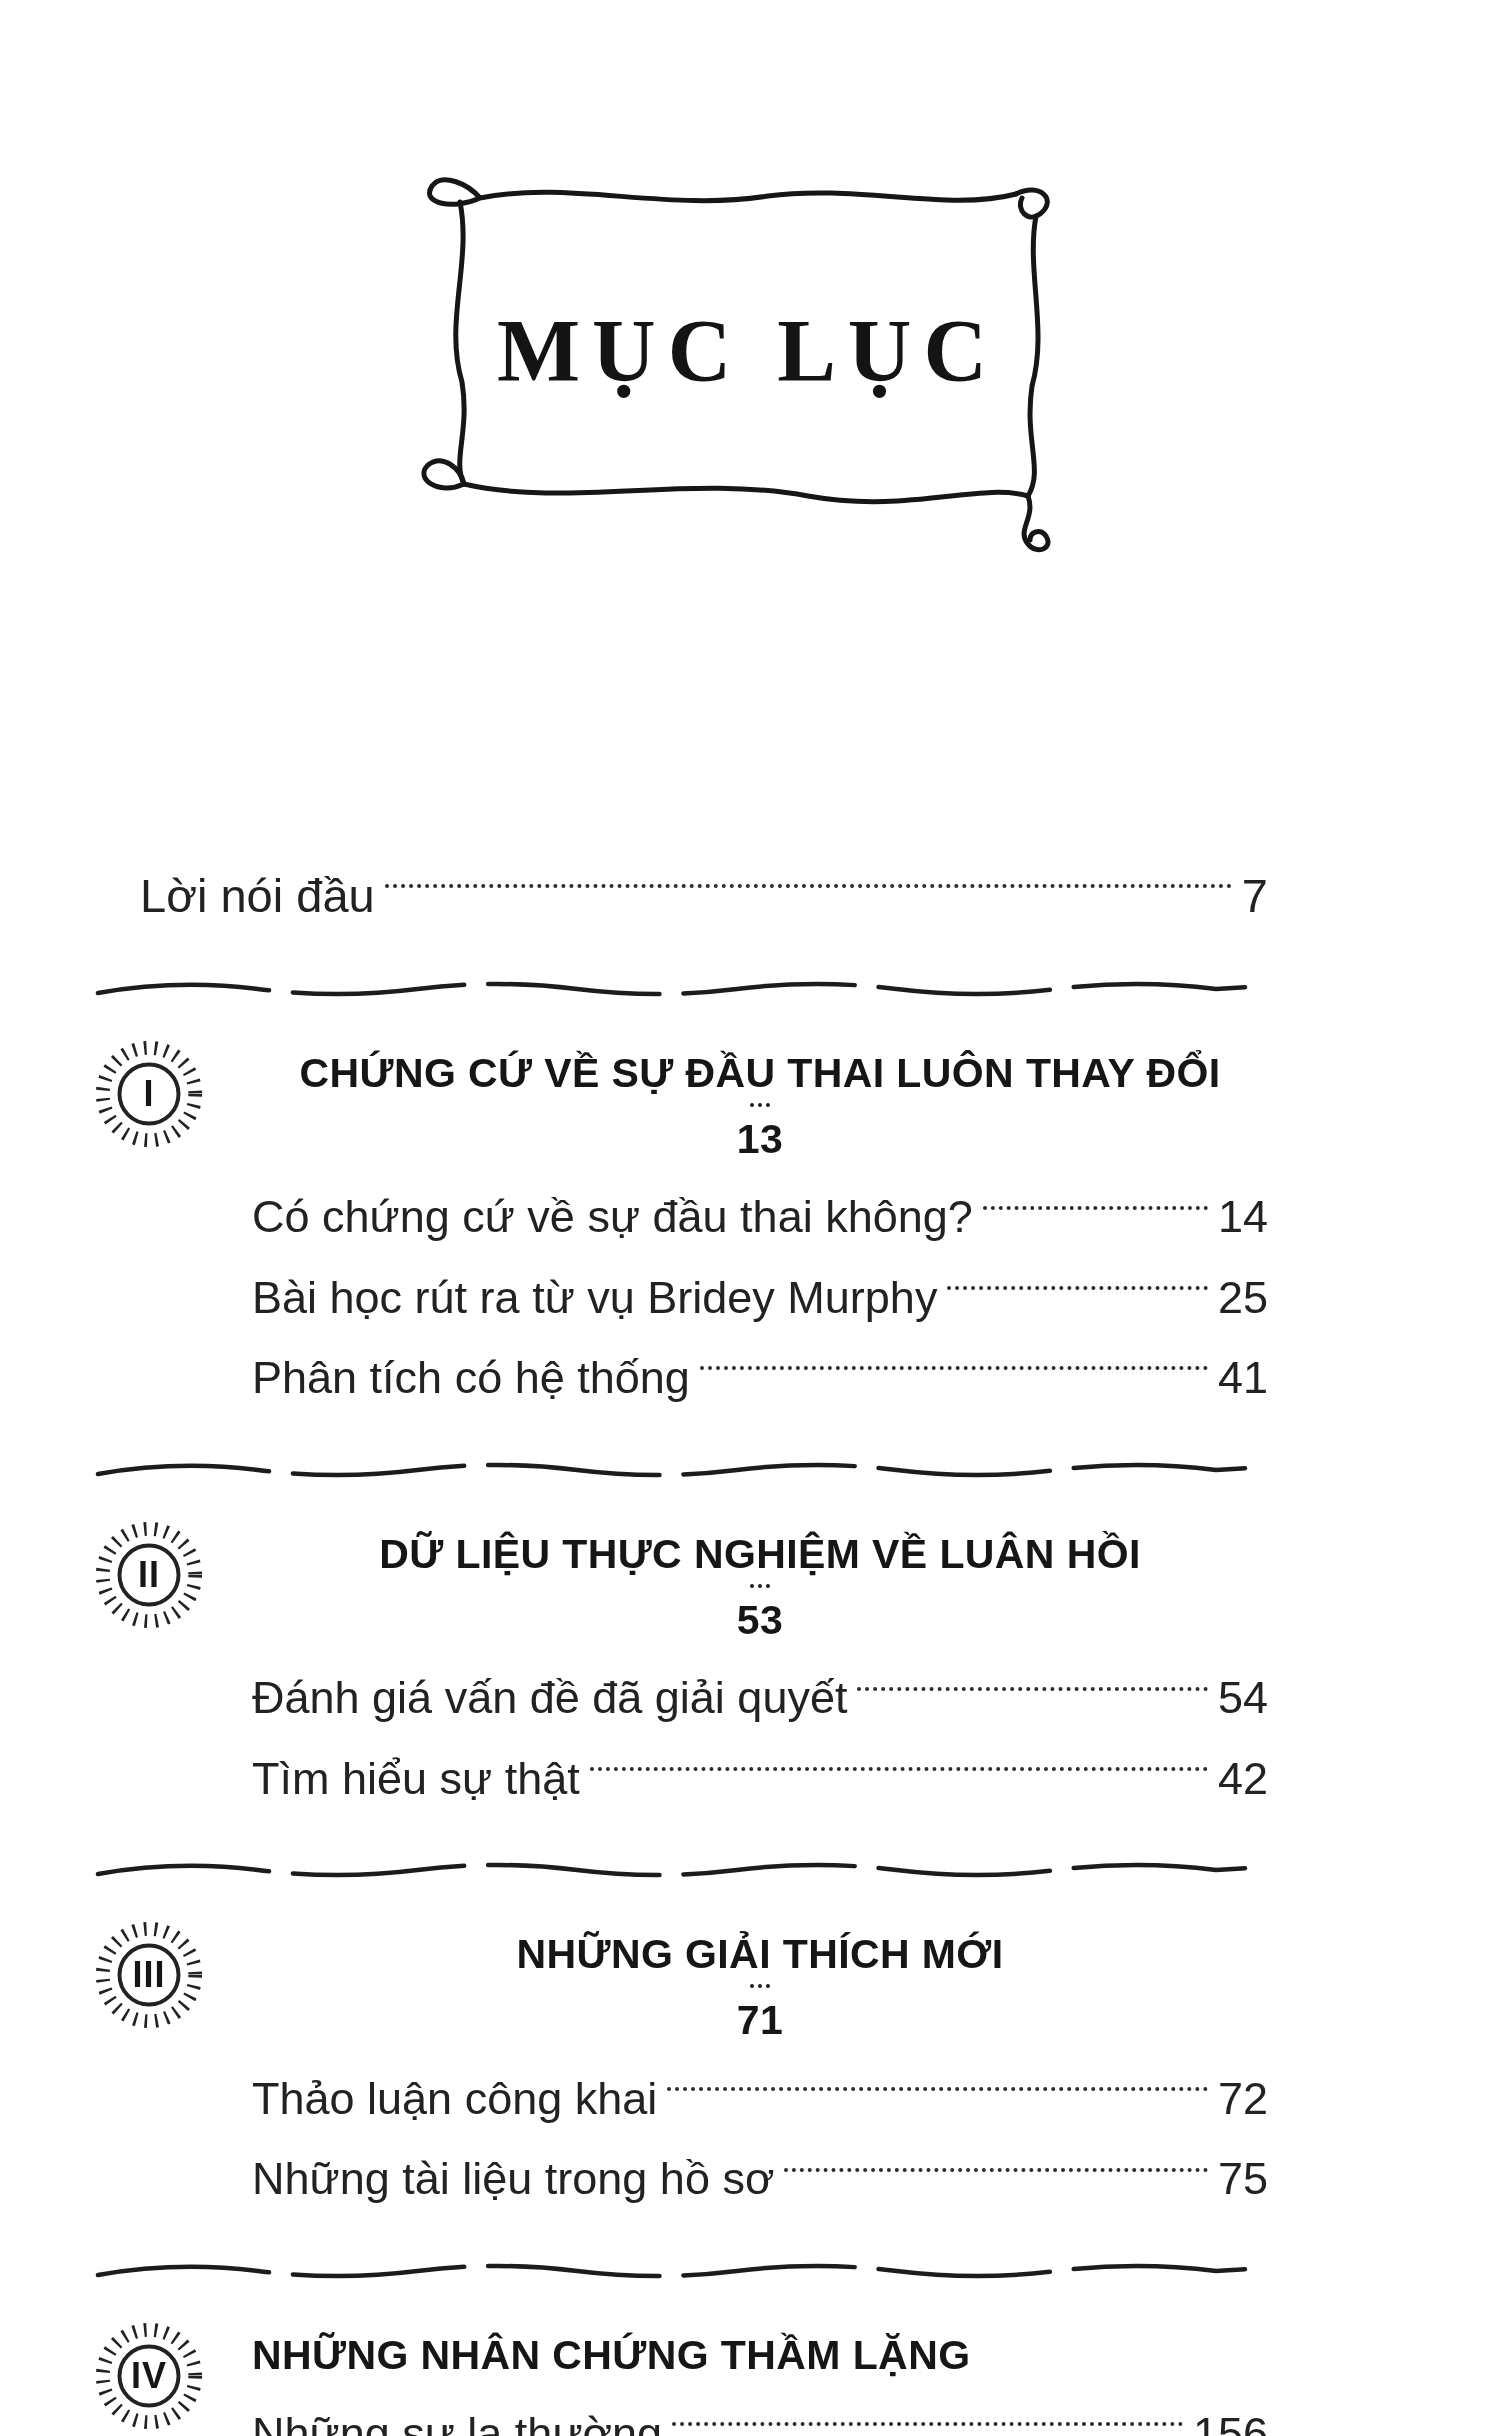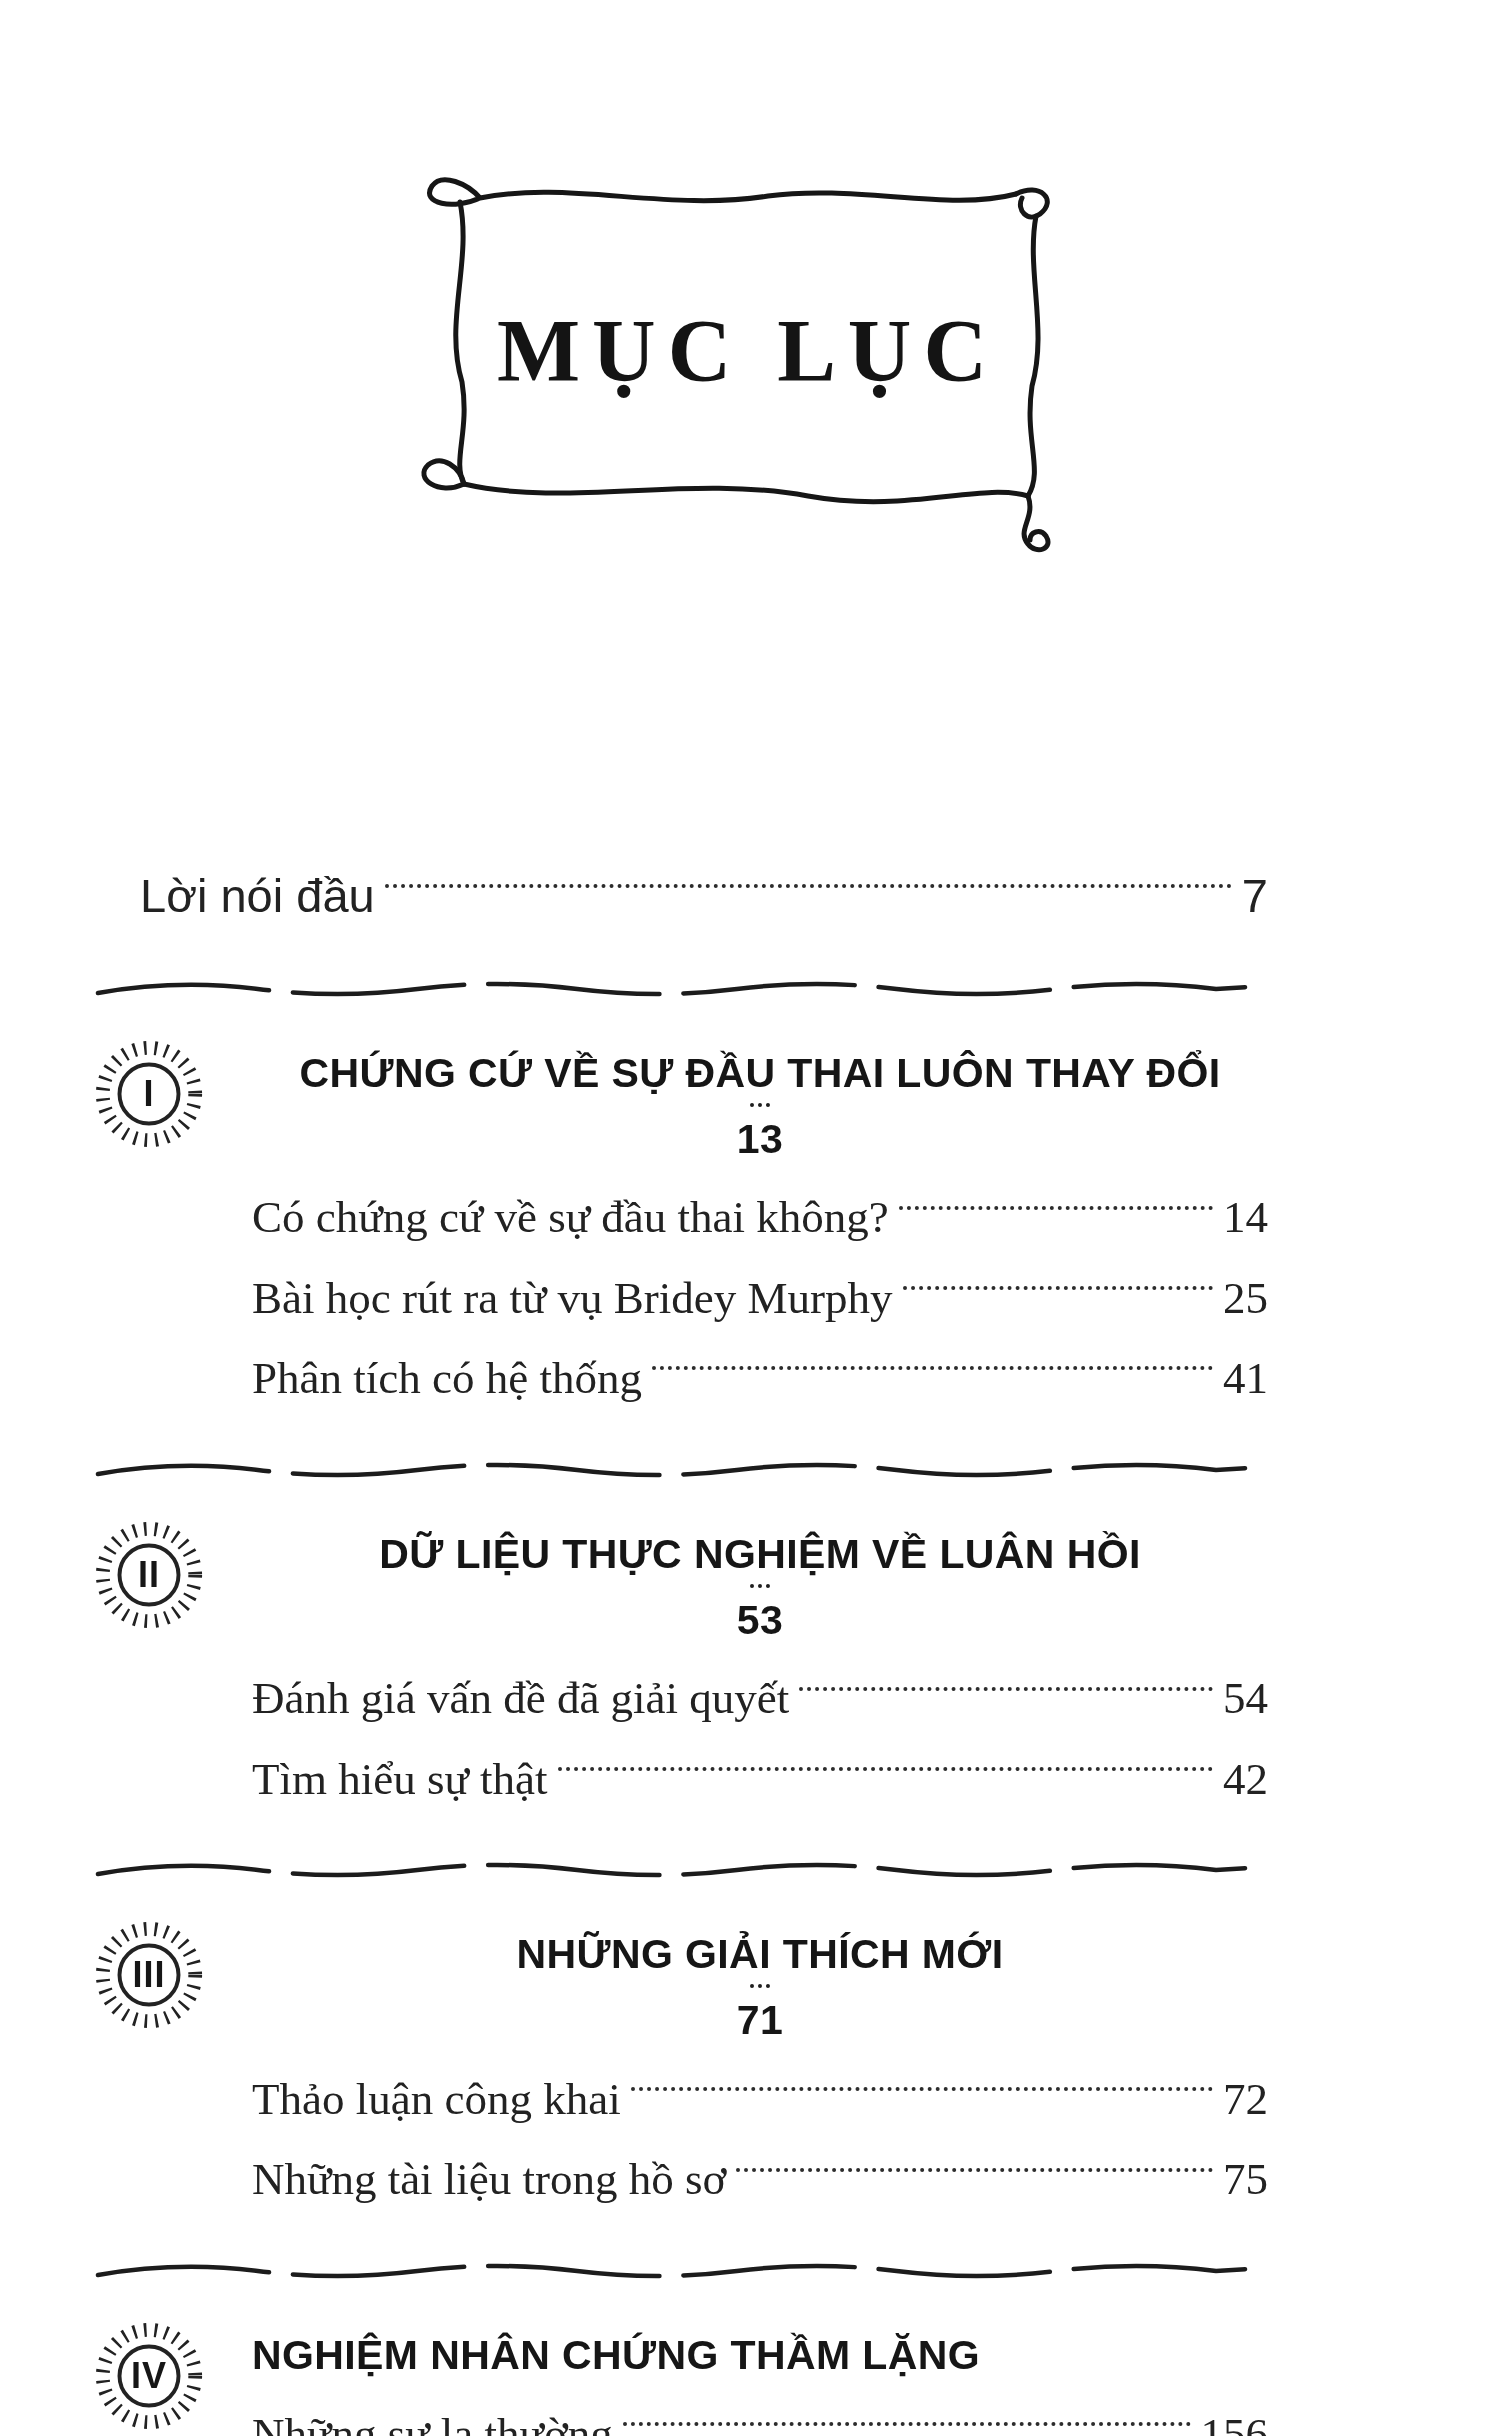--- a/index.html
+++ b/index.html
@@ -107,21 +107,21 @@
   .row.heading .dots { border-bottom-color: #1f1f1f; }
 
   .row.heading-line1 {
     font-weight: 700;
     font-size: 41px;
     letter-spacing: 0.4px;
     color: #161616;
     margin-bottom: 10px;
   }
 
-  .row.item { margin-top: 30px; font-family: Liberation Serif, serif; }
+  .row.item { margin-top: 30px; }
   .section .row.item:first-of-type { margin-top: 34px; }
 
   .hidden-defs { position: absolute; width: 0; height: 0; overflow: hidden; }
 </style>
 </head>
 <body>
 
 <svg class="hidden-defs" aria-hidden="true">
   <defs>
     <symbol id="ray-badge" viewBox="0 0 120 120">
@@ -265,21 +265,21 @@
 
   <div class="toc">
     <section class="section">
       <div class="badge">
         <svg viewBox="0 0 120 120">
             <use href="#ray-badge"></use>
           </svg>
         <span class="num">IV</span>
       </div>
       <div class="row heading-line1">
-        <span class="label">NGHIỆM NHÂN CHỨNG THẦM LẶNG</span>
+        <span class="label">NHỮNG NHÂN CHỨNG THẦM LẶNG</span>
       </div>
       <div class="row item">
         <span class="label">Những sự lạ thường</span>
         <span class="dots"></span>
         <span class="pnum">156</span>
       </div>
     </section>
   </div>
 
 </div>

